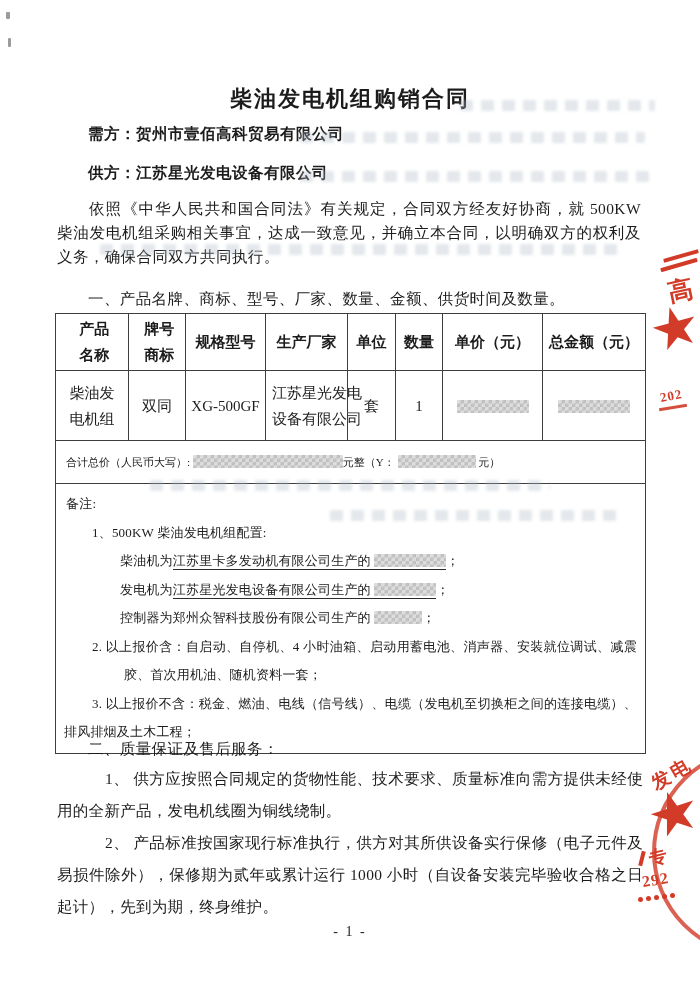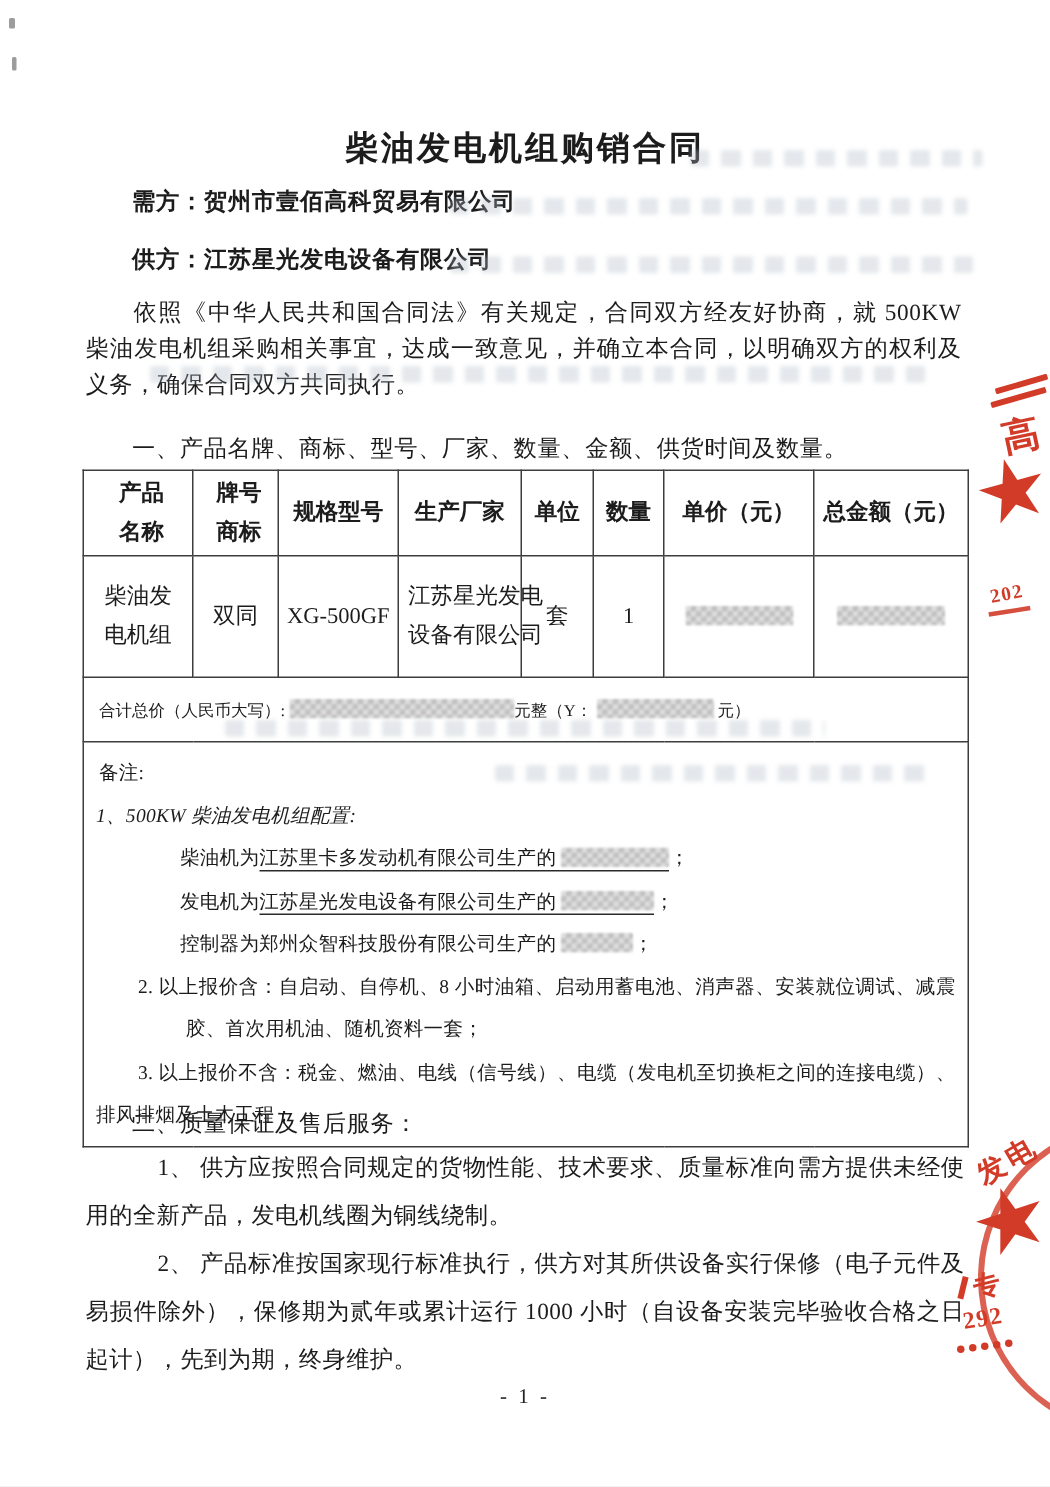--- a/index.html
+++ b/index.html
@@ -17,29 +17,29 @@
   .preamble{top:197px;left:57px;width:584px;font-size:15.5px;line-height:24px;text-indent:32px;text-align:justify;letter-spacing:.4px;}
   .sec-heading{left:88px;font-size:15.5px;letter-spacing:.4px;}
   .sec1{top:289px;} .sec2{top:739px;}
   .warranty{left:57px;width:586px;font-size:15.5px;line-height:32px;text-indent:48px;text-align:justify;letter-spacing:.3px;}
   .w1{top:763px;} .w2{top:827px;}
   .pageno{top:924px;left:0;width:100%;text-align:center;font-size:14px;letter-spacing:2px;color:#222;}
   
   table.product{position:absolute;top:313px;left:55px;width:590px;border-collapse:collapse;table-layout:fixed;font-size:15px;}
   table.product td,table.product th{border:1px solid #3d3d3d;padding:2px 3px;vertical-align:middle;text-align:center;font-weight:normal;}
   tr.hdr{height:56px;} tr.hdr th{font-weight:bold;line-height:24px;}
-  tr.datarow{height:81px;} tr.datarow td{line-height:26px;}
+  tr.datarow{height:70px;} tr.datarow td{line-height:26px;}
   .narrow2{display:inline-block;width:2.3em;word-break:break-all;line-height:26px;text-align:right;}
   .narrow3{display:inline-block;width:3.3em;word-break:break-all;line-height:26px;}
   .narrow6{display:inline-block;width:6.4em;word-break:break-all;line-height:26px;}
   tr.totalrow{height:43px;} tr.totalrow td{text-align:left;padding-left:10px;font-size:11px;}
   tr.remarksrow{height:234px;} tr.remarksrow td{text-align:left;vertical-align:top;padding:6px 8px;}
   .rk{font-size:13px;line-height:28.5px;letter-spacing:.2px;margin:0;}
   .rk-label{margin-left:2px;}
-  .rk-item1{font-style:italic;}
+  .rk-item1{margin-left:28px;}
   .rk-cfg{margin-left:56px;}
   .rk-item2{padding-left:60px;text-indent:-32px;text-align:justify;}
   .rk-item3{text-indent:28px;text-align:justify;}
   .uline{border-bottom:1px solid #2a2a2a;padding-bottom:1px;}
   
   .redact{
     display:inline-block;height:13px;vertical-align:-2px;border-radius:1px;
     background-color:#dddddd;
     background-image:
       linear-gradient(45deg,#bfbfbf 25%,transparent 25%,transparent 75%,#bfbfbf 75%),
@@ -132,21 +132,21 @@
         <span class="redact rw80"></span> <span>元）</span>
       </td>
     </tr>
     <tr class="remarksrow">
       <td colspan="8">
         <p class="rk rk-label">备注:</p>
         <p class="rk rk-item1">1、500KW 柴油发电机组配置:</p>
         <p class="rk rk-cfg"><span>柴油机为</span><span class="uline"><span>江苏里卡多发动机有限公司生产的</span> <span class="redact rw72"></span></span><span>；</span></p>
         <p class="rk rk-cfg"><span>发电机为</span><span class="uline"><span>江苏星光发电设备有限公司生产的</span> <span class="redact rw62"></span></span><span>；</span></p>
         <p class="rk rk-cfg"><span>控制器为郑州众智科技股份有限公司生产的</span> <span class="redact rw48"></span><span>；</span></p>
-        <p class="rk rk-item2">2. 以上报价含：自启动、自停机、8 小时油箱、启动用蓄电池、消声器、安装就位调试、减震胶、首次用机油、随机资料一套；</p>
+        <p class="rk rk-item2">2. 以上报价含：自启动、自停机、4 小时油箱、启动用蓄电池、消声器、安装就位调试、减震胶、首次用机油、随机资料一套；</p>
         <p class="rk rk-item3">3. 以上报价不含：税金、燃油、电线（信号线）、电缆（发电机至切换柜之间的连接电缆）、排风排烟及土木工程；</p>
       </td>
     </tr>
   </tbody>
     </table>
 
   <div class="abs sec-heading sec2">二、质量保证及售后服务：</div>
   <div class="abs warranty w1">1、 供方应按照合同规定的货物性能、技术要求、质量标准向需方提供未经使用的全新产品，发电机线圈为铜线绕制。</div>
   <div class="abs warranty w2">2、 产品标准按国家现行标准执行，供方对其所供设备实行保修（电子元件及易损件除外），保修期为贰年或累计运行 1000 小时（自设备安装完毕验收合格之日起计），先到为期，终身维护。</div>
 

